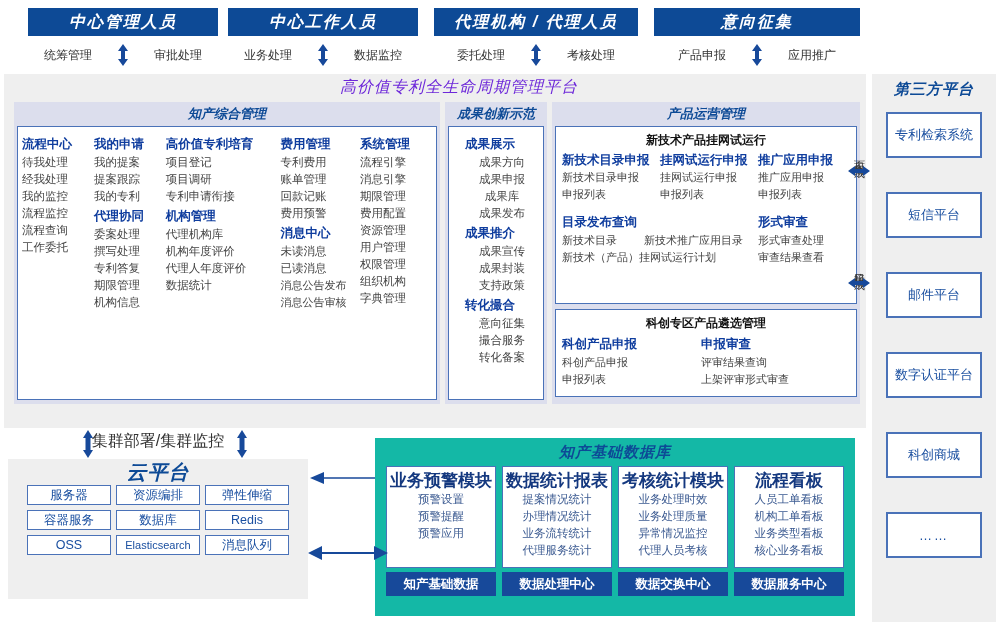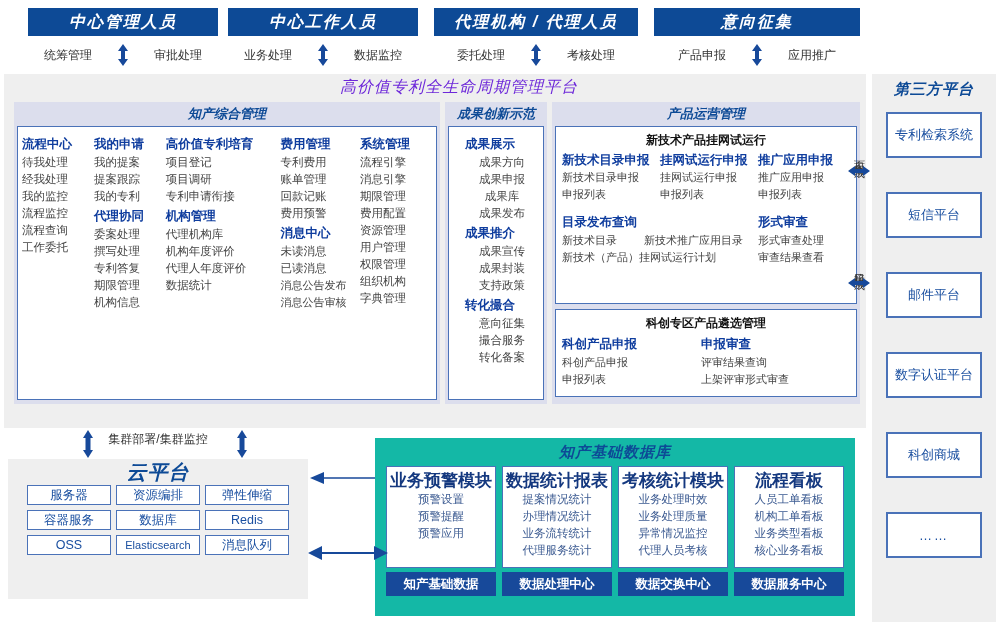--- a/index.html
+++ b/index.html
@@ -122,21 +122,21 @@
     gap: 5px; justify-content: center;
   }
   .cloud-cell {
     border: 1px solid #4a72b8; background: #fff; height: 20px;
     display: flex; align-items: center; justify-content: center;
     font-size: 12.5px; color: #1a4fa0;
   }
   .cloud-cell.small { font-size: 11px; }
   .cluster-label {
     position: absolute; left: 8px; top: 431px; width: 300px;
-    text-align: center; font-size: 12px; color: #333;
+    text-align: center; font-size: 16px; color: #333;
   }
 
   
   .kdb {
     position: absolute; left: 375px; top: 438px;
     width: 480px; height: 178px; background: #14b8a6;
   }
   .kdb-title {
     text-align: center; font-size: 15px; font-weight: bold; font-style: italic;
     color: #0d4a96; line-height: 28px; height: 28px; letter-spacing: 1px;

